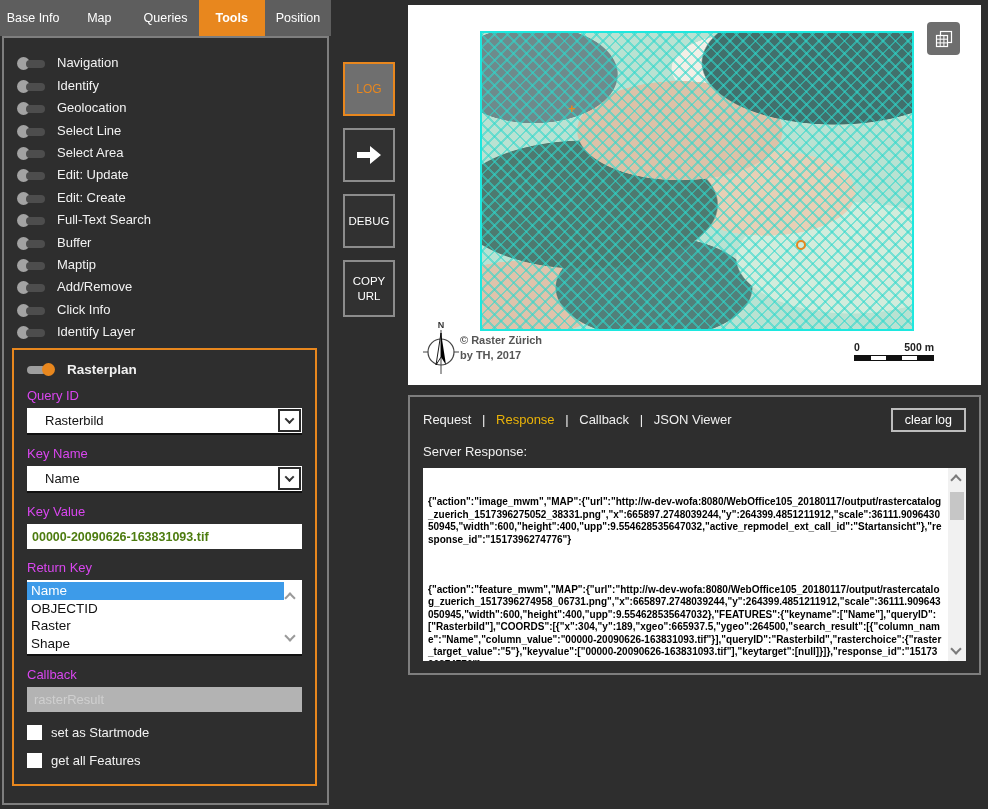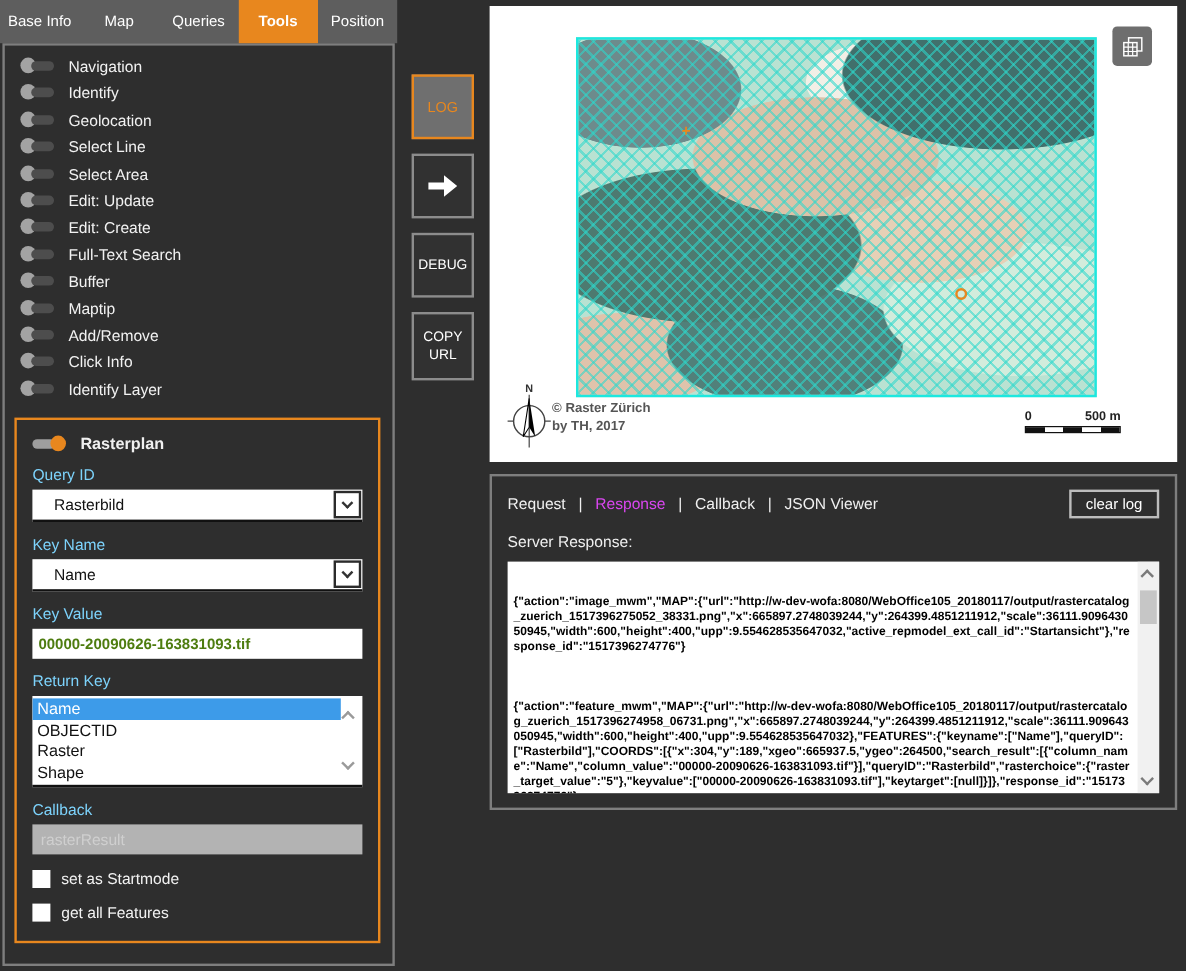--- a/index.html
+++ b/index.html
@@ -23,42 +23,42 @@
   }
   .tab.active { background: #e8871e; font-weight: bold; }
 
   
   .left-panel {
     position: absolute; left: 2px; top: 36px; width: 327px; height: 769px;
     background: #2e2e2e; border: 2px solid #7e7e7e; padding-top: 10px;
     overflow: hidden;
   }
   .tool-row {
-    height: 22.4px; display: flex; align-items: flex-start; padding-left: 13px;
+    height: 22.4px; display: flex; align-items: flex-end; padding-left: 13px;
     font-size: 13px; color: #f2f2f2;
   }
   .toggle { position: relative; width: 33px; height: 13px; flex: 0 0 33px; margin-right: 7px; }
   .toggle .bar {
     position: absolute; left: 9px; top: 3px; width: 19px; height: 8px;
     border-radius: 4px; background: #4d4d4d;
   }
   .toggle .knob {
     position: absolute; left: 0; top: 0; width: 13px; height: 13px;
     border-radius: 50%; background: #a3a3a3;
   }
   .toggle.on .bar { left: 0; background: #9e9e9e; }
   .toggle.on .knob { left: 15px; background: #e8871e; }
 
   
   .raster-box {
     margin: 9px 10px 0 8px; border: 2px solid #e8871e;
     padding: 12px 13px 16px 13px;
   }
   .raster-header { display: flex; align-items: center; font-weight: bold; font-size: 13.5px; }
-  .fld-label { margin-top: 11px; font-size: 13px; color: #7dd3fc; }
+  .fld-label { margin-top: 11px; font-size: 13px; color: #d946ef; }
   .select-field {
     position: relative; margin-top: 5px; height: 27px; background: #fff;
     color: #111; font-size: 13px; line-height: 25px; padding-left: 18px;
     border-bottom: 2px solid #111; cursor: default;
   }
   .select-btn {
     position: absolute; right: 1px; top: 1px; width: 23px; height: 23px;
     border: 2px solid #2b2b2b; display: flex; align-items: center; justify-content: center;
     background: #fff;
   }
@@ -142,21 +142,21 @@
   }
 
   
   .log-panel {
     position: absolute; left: 408px; top: 395px; width: 573px; height: 280px;
     background: #2e2e2e; border: 2px solid #7e7e7e; padding: 11px 13px;
   }
   .log-header { display: flex; align-items: flex-start; justify-content: space-between; }
   .log-tabs { font-size: 13px; color: #f0f0f0; padding-top: 4px; }
   .log-tabs .ltab { cursor: pointer; }
-  .log-tabs .ltab.active { color: #d946ef; }
+  .log-tabs .ltab.active { color: #eab308; }
   .log-tabs .sep { margin: 0 7px; color: #f0f0f0; }
   .clear-log {
     border: 2px solid #bdbdbd; background: transparent; color: #fff;
     font-family: "Liberation Sans", sans-serif; font-size: 12.5px;
     padding: 3px 12px; cursor: pointer;
   }
   .server-label { margin-top: 12px; font-size: 13px; }
   .resp-box {
     position: relative; margin-top: 9px; height: 193px; background: #fff;
     overflow: hidden; padding: 3px 24px 0 5px;

